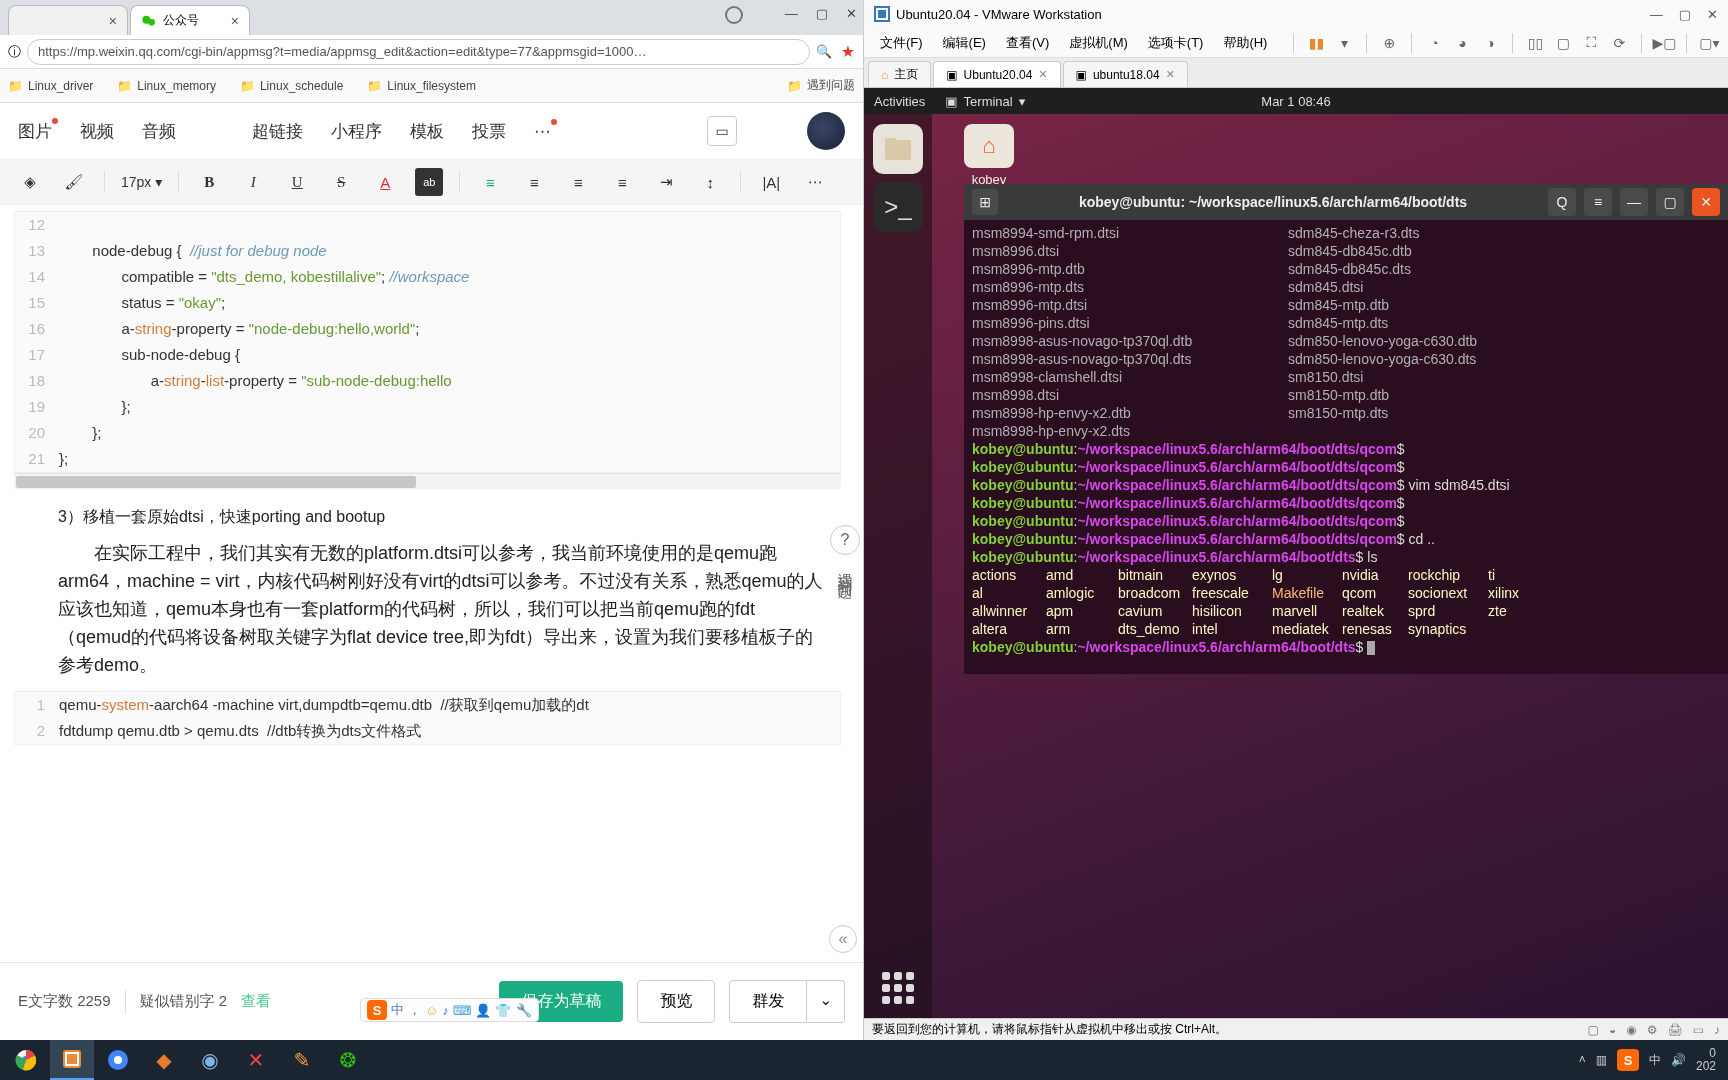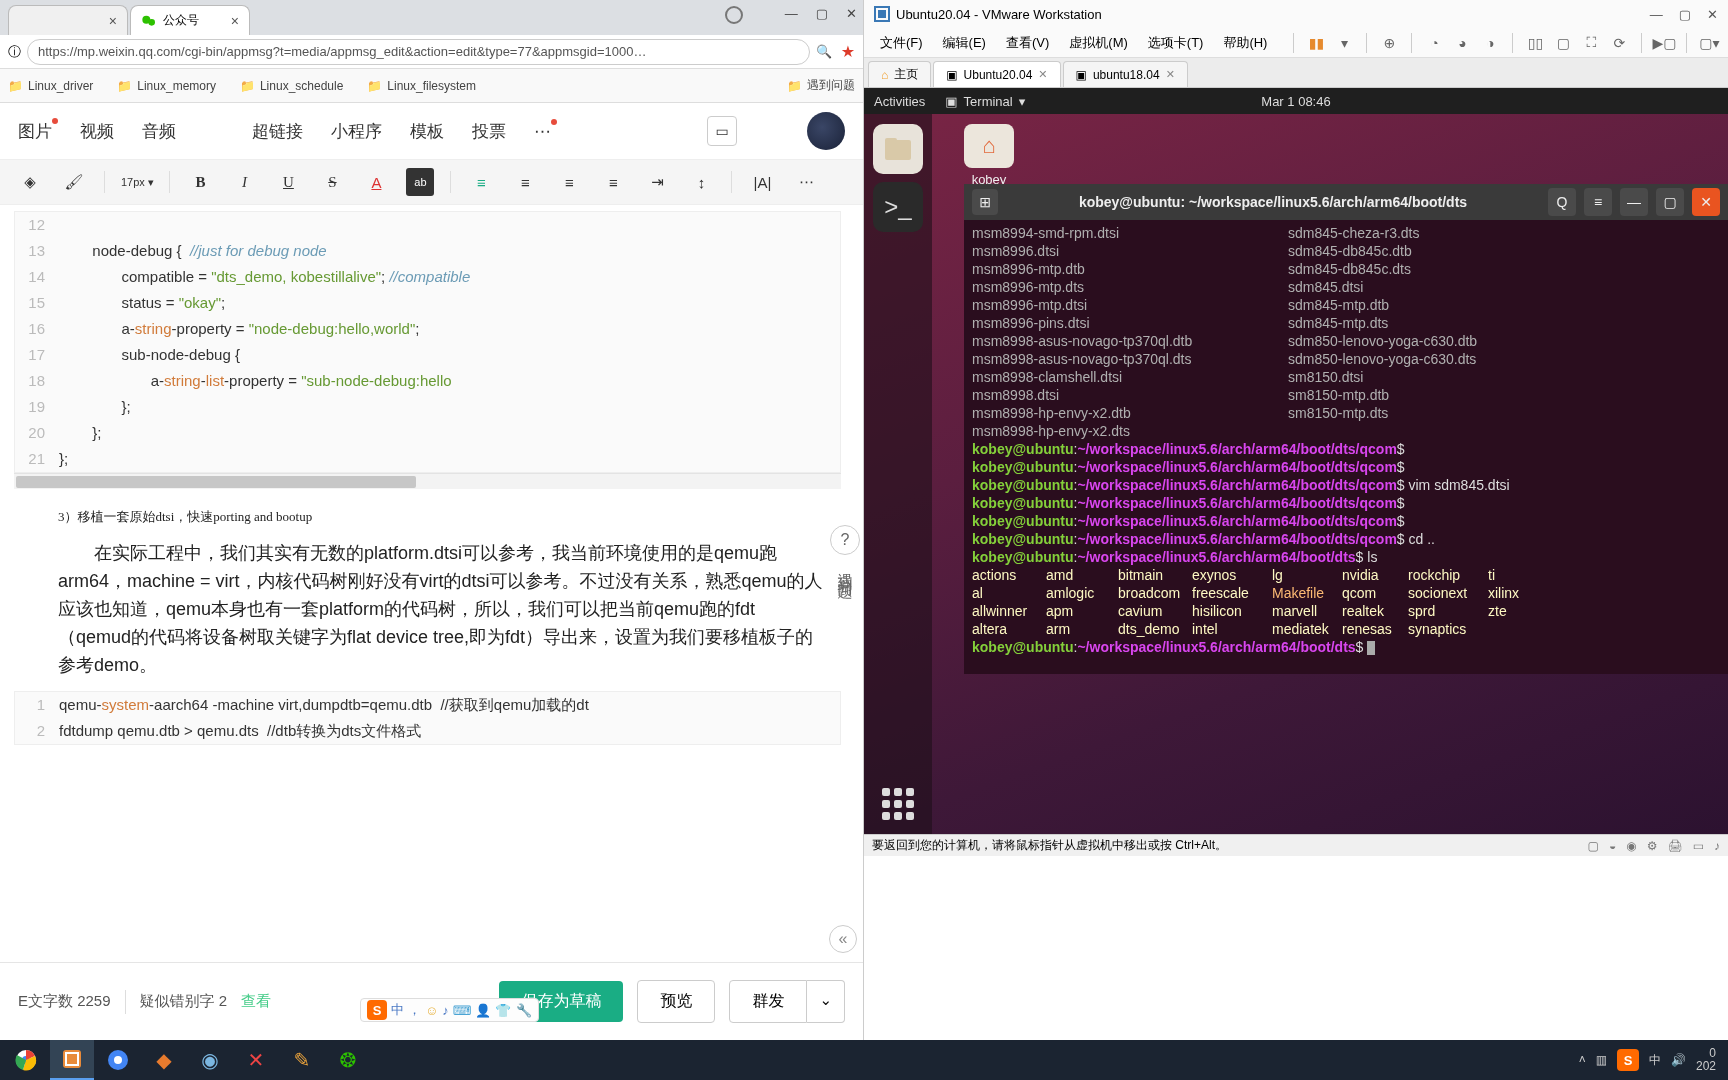--- a/index.html
+++ b/index.html
@@ -27,41 +27,41 @@
 .editor-top { background: #fff; display: flex; align-items: center; height: 56px; padding: 0 18px; gap: 28px; font-size: 17px; color: #333; }
 .et-item { position: relative; cursor: pointer; }
 .et-dot { position: absolute; top: -2px; right: -6px; width: 6px; height: 6px; background: #e74c3c; border-radius: 50%; }
 .editor-top .spacer { flex: 1; }
 .sq-icon { width: 30px; height: 30px; border: 1px solid #ccc; border-radius: 4px; display: flex; align-items: center; justify-content: center; font-size: 14px; }
 .avatar { width: 38px; height: 38px; border-radius: 50%; background: radial-gradient(circle at 40% 40%, #3a4666, #1a2238); }
 
 .fmt-bar { height: 46px; display: flex; align-items: center; padding: 0 16px; gap: 16px; border-top: 1px solid #eee; border-bottom: 1px solid #eee; font-size: 15px; color: #333; }
 .fmt-bar .btn { width: 28px; height: 28px; display: flex; align-items: center; justify-content: center; cursor: pointer; }
 .fmt-bar .sep { width: 1px; height: 22px; background: #ddd; }
-.fsize { font-size: 11px; }
+.fsize { font-size: 14px; }
 .bold-b { font-weight: 700; font-family: serif; }
 .ital-i { font-style: italic; font-family: serif; }
 .uline-u { text-decoration: underline; font-family: serif; }
 .strike-s { text-decoration: line-through; font-family: serif; }
 
 
 .code-area { flex: 1; overflow: auto; background: #fff; padding: 0 8px 0 0px; position: relative; }
 .code-block { background: #fafafa; border: 1px solid #eee; margin: 6px 14px 0 14px; position: relative; }
 .code-lines { font-family: Consolas, monospace; font-size: 15px; line-height: 26px; }
 .code-line { display: flex; }
 .ln { width: 44px; text-align: right; color: #bbb; padding-right: 14px; user-select: none; }
 .lc { white-space: pre; color: #333; }
 .lc .str { color: #669933; }
 .lc .cm { color: #6b9bb5; font-style: italic; }
 .lc .orange { color: #d17b3a; }
 .hsbar { height: 16px; background: #f3f3f3; border-top: 1px solid #e3e3e3; margin: 0 14px; position: relative; }
 .hsbar .thumb { position: absolute; left: 2px; top: 2px; width: 400px; height: 12px; background: #c7c7c7; border-radius: 2px; }
 
 .para { padding: 14px 28px 4px 58px; font-size: 18px; line-height: 28px; color: #222; }
-.para .h { margin-bottom: 8px; font-size: 13px; font-family: Liberation Serif, serif; }
+.para .h { margin-bottom: 8px; font-size: 16px; }
 .para p { text-indent: 2em; }
 
 .code-block2 { background: #fafafa; border: 1px solid #eee; margin: 8px 14px 0 14px; }
 
 
 .ed-footer { height: 78px; display: flex; align-items: center; padding: 0 18px; gap: 14px; border-top: 1px solid #e5e5e5; font-size: 15px; background: #fff; }
 .ed-footer .txt { color: #555; }
 .ed-footer .sep2 { width: 1px; height: 24px; background: #ddd; }
 .ed-footer .link { color: #4c8; }
 .ed-footer .spacer { flex: 1; }
@@ -76,21 +76,21 @@
 .help-circ { width: 30px; height: 30px; border: 1px solid #ccc; border-radius: 50%; display: flex; align-items: center; justify-content: center; font-size: 16px; color: #666; background: #fff; margin: 0 auto 6px; }
 .help-txt { writing-mode: vertical-rl; font-size: 15px; color: #666; margin-left: 8px; letter-spacing: 4px; }
 .expand-arrow { position: absolute; right: 6px; top: 720px; width: 28px; height: 28px; border: 1px solid #ccc; border-radius: 50%; display: flex; align-items: center; justify-content: center; background: #fff; color: #888; }
 
 
 .ime-bar { position: absolute; left: 360px; bottom: 58px; height: 24px; display: flex; align-items: center; gap: 4px; background: #fdfdfd; border: 1px solid #ddd; border-radius: 4px; padding: 0 6px; font-size: 13px; }
 .ime-bar .s-logo { width: 20px; height: 20px; background: #ff6a00; border-radius: 4px; color: #fff; display: flex; align-items: center; justify-content: center; font-weight: 900; }
 .ime-bar span { color: #4a78c4; }
 
 
-.vmware { width: 864px; height: 856px; display: flex; flex-direction: column; background: #f4f4f4; }
+.vmware { width: 864px; height: 1040px; display: flex; flex-direction: column; background: #f4f4f4; }
 .vm-title { height: 28px; display: flex; align-items: center; padding: 0 10px; font-size: 13px; background: #fafafa; }
 .vm-title .icon { width: 16px; height: 16px; margin-right: 6px; display: inline-block; }
 .vm-title .wins { margin-left: auto; display: flex; gap: 16px; color: #555; font-size: 13px; }
 .vm-menu { height: 30px; display: flex; align-items: center; padding: 0 8px; gap: 4px; font-size: 13px; border-bottom: 1px solid #ddd; background: #fafafa; }
 .vm-menu .m { padding: 3px 8px; }
 .vm-tools { display: flex; align-items: center; gap: 8px; margin-left: 10px; }
 .vm-tools .sepv { width: 1px; height: 20px; background: #ccc; margin: 0 4px; }
 .vm-tool { width: 20px; height: 20px; display: flex; align-items: center; justify-content: center; color: #666; font-size: 14px; }
 .vm-tool.orange { color: #e68a2e; }
 .vm-tabs { height: 30px; display: flex; align-items: flex-end; padding: 0 4px; background: #ececec; border-bottom: 1px solid #ccc; gap: 2px; }
@@ -247,21 +247,21 @@
           <div class="code-line">
             <div class="ln">12</div>
             <div class="lc"></div>
           </div>
           <div class="code-line">
             <div class="ln">13</div>
             <div class="lc">        node-debug {  <span class="cm">//just for debug node</span></div>
           </div>
           <div class="code-line">
             <div class="ln">14</div>
-            <div class="lc">               compatible = <span class="str">"dts_demo, kobestillalive"</span>; <span class="cm">//compatible</span></div>
+            <div class="lc">               compatible = <span class="str">"dts_demo, kobestillalive"</span>; <span class="cm">//workspace</span></div>
           </div>
           <div class="code-line">
             <div class="ln">15</div>
             <div class="lc">               status = <span class="str">"okay"</span>;</div>
           </div>
           <div class="code-line">
             <div class="ln">16</div>
             <div class="lc">               a-<span class="orange">string</span>-property = <span class="str">"node-debug:hello,world"</span>;</div>
           </div>
           <div class="code-line">

